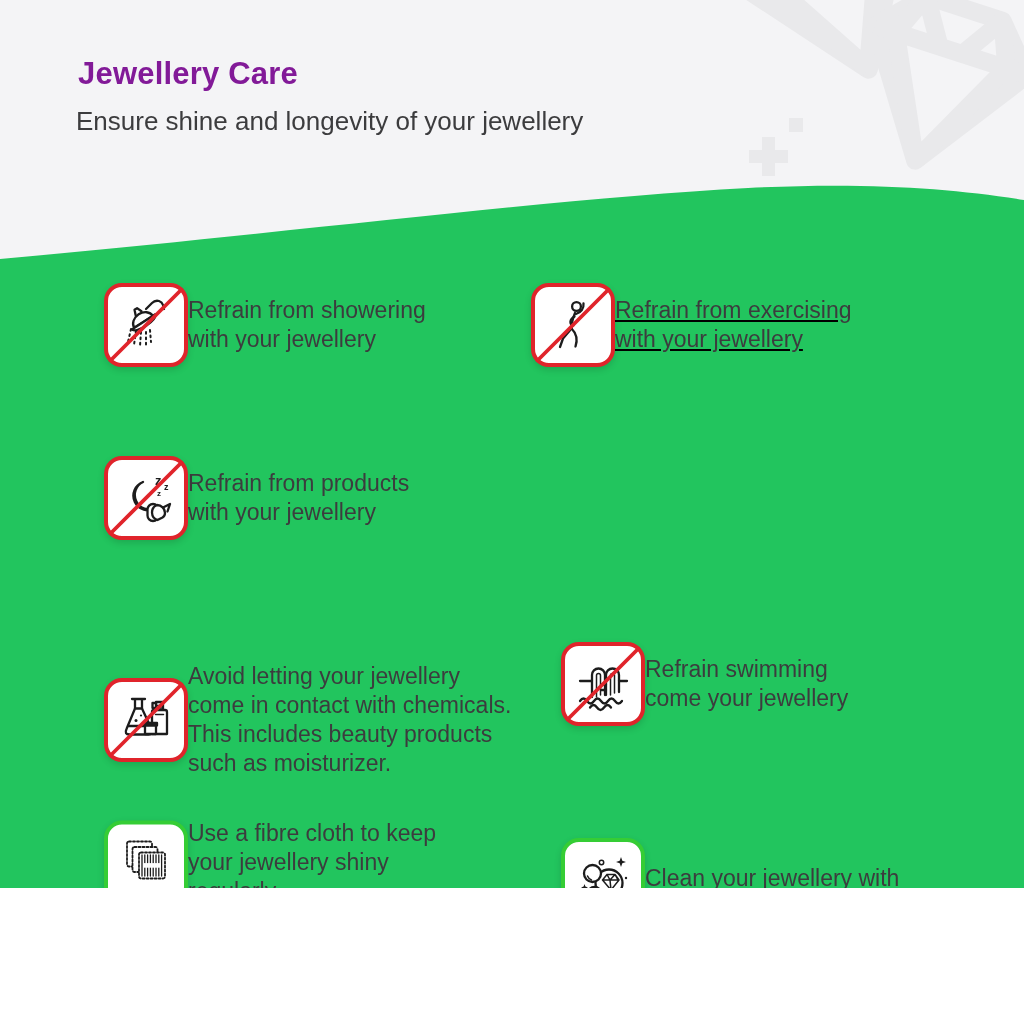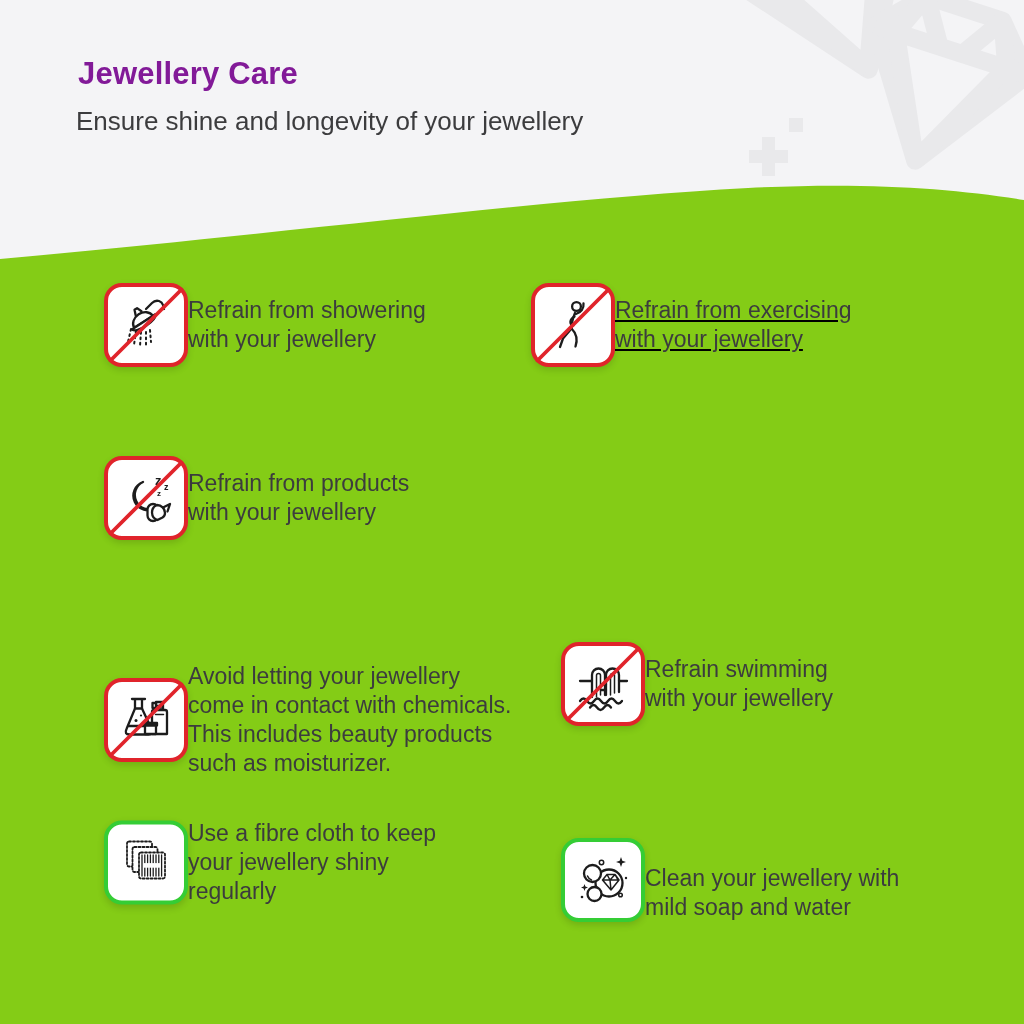--- a/index.html
+++ b/index.html
@@ -1,17 +1,17 @@
 <!DOCTYPE html>
 <html style="--c-title: #821a98; --c-text: #3c3c3e; --c-band: #f4f4f6; --c-band-graphic: #e9e9eb; --c-dont: #e0242b; --c-do: #35cd35; --c-stroke: #1c1c1c;"><head>
 <meta charset="utf-8">
 <style>
   html,body{margin:0;padding:0;background:#fff;}
   .canvas{
-    position:relative;width:1024px;height:1024px;background:#84cc16;overflow:hidden;
+    position:relative;width:1024px;height:888px;background:#22c55e;overflow:hidden;
     font-family:"Liberation Sans",sans-serif;
   }
   
   .band-svg{position:absolute;left:0;top:0;width:1024px;height:270px;display:block;}
   .band-fill{fill:var(--c-band);}
   .band-gem{stroke:var(--c-band-graphic);stroke-width:9;fill:none;stroke-linejoin:round;}
   .band-px{fill:var(--c-band-graphic);}
   .page-title{
     position:absolute;left:78px;top:56px;font-size:31px;font-weight:bold;
     color:var(--c-title);letter-spacing:0.2px;
@@ -190,21 +190,21 @@
       <path d="M28,30.5 h5 M28,36 h5"></path>
       <path d="M7,47 q3.5,-5 7,0 t7,0 t7,0 t7,0 t7,0 t7,0"></path>
       <path d="M17,53.5 q3.5,-5 7,0 t7,0 t7,0"></path>
     </svg>
         </span>
       <svg class="slash" viewBox="0 0 76 76">
         <line x1="2.5" y1="73.5" x2="73.5" y2="2.5"></line>
       </svg>
     </div>
     <div class="care-item-label">Refrain swimming
-with your jewellery</div>
+come your jewellery</div>
   </div>
     <div class="care-item" style="left: 104px; top: 862px;">
     <div class="icon-box do">
       <span class="icon-slot">
           <svg class="icon-art" viewBox="0 0 60 60">
       <rect class="dash" x="11" y="9" width="25" height="25" rx="2"></rect>
       <rect class="dash wfill" x="16.5" y="14.5" width="25" height="25" rx="2"></rect>
       <rect class="dash wfill" x="23" y="20" width="26" height="26" rx="2"></rect>
       <path class="stripes" d="M26,22.5 V43.5 M28.8,22.5 V43.5 M31.6,22.5 V43.5 M34.4,22.5 V43.5 M37.2,22.5 V43.5 M40,22.5 V43.5 M42.8,22.5 V43.5 M45.6,22.5 V43.5"></path>
       <rect class="erase" x="28" y="30.6" width="16.5" height="4.6"></rect>

